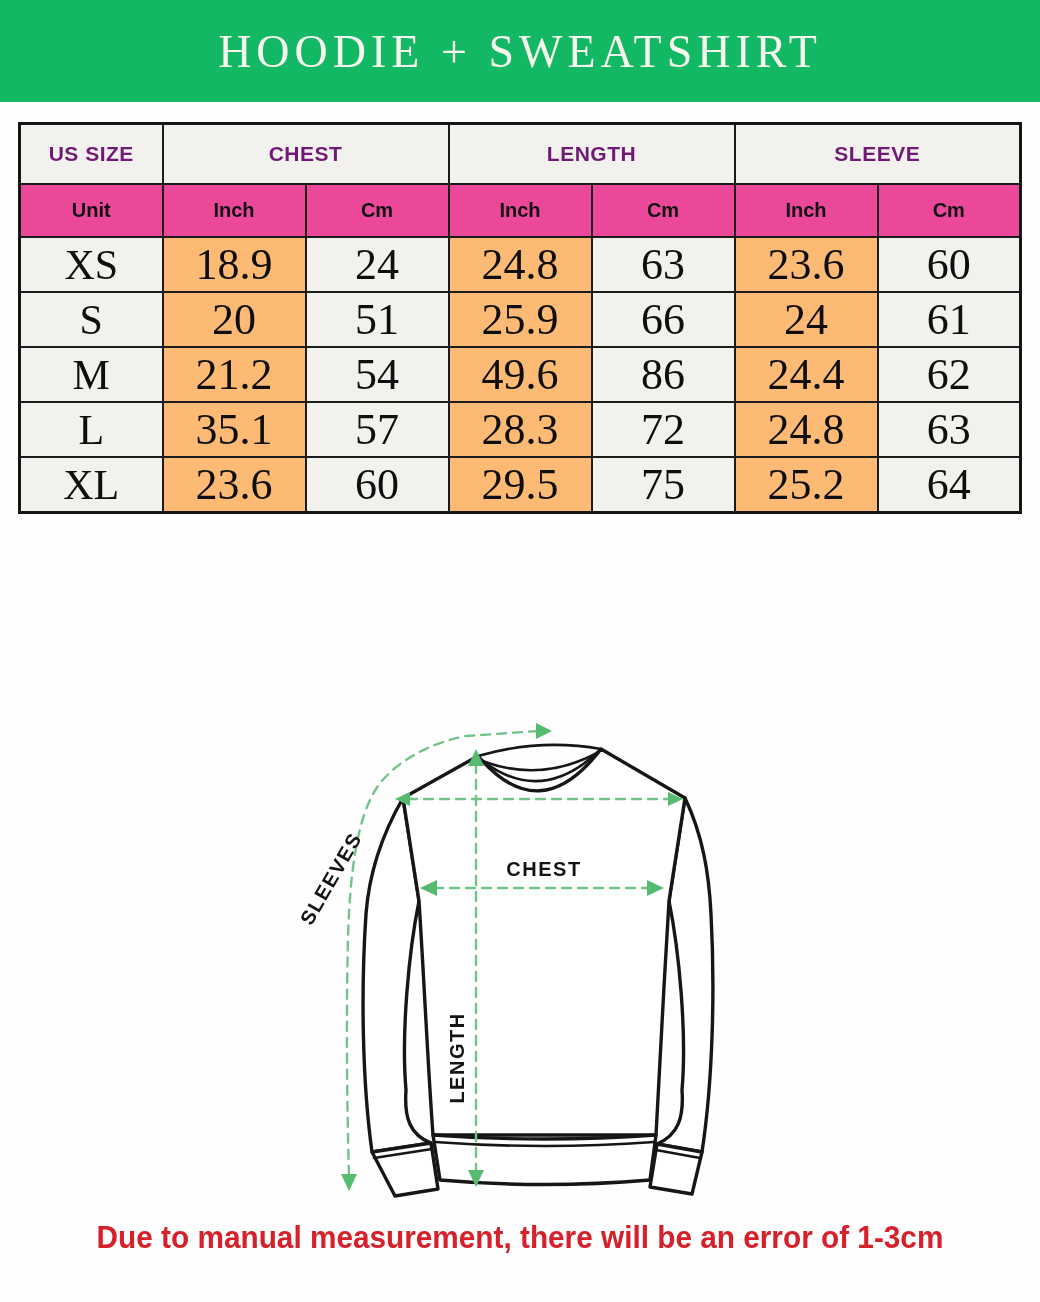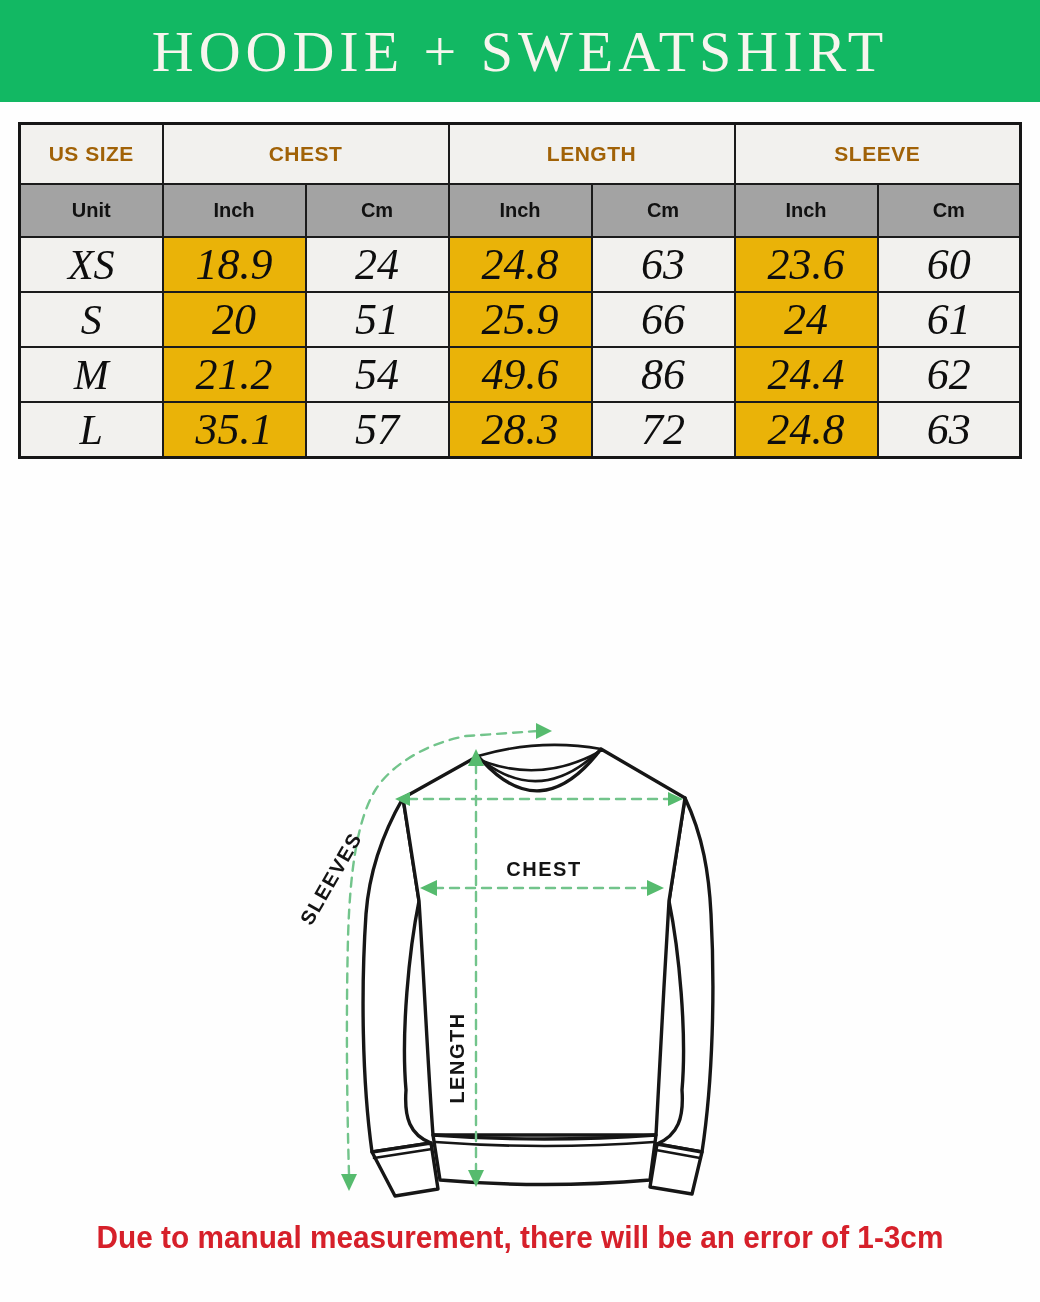--- a/index.html
+++ b/index.html
@@ -7,47 +7,47 @@
     width:1040px;height:1302px;position:relative;background:#fefefe;
     font-family:"Liberation Sans",sans-serif;overflow:hidden;
   }
   
   .banner{
     position:absolute;left:0;top:0;width:1040px;height:102px;
     background:#12b863;display:flex;align-items:center;justify-content:center;
   }
   .banner-title{
     font-family:"Liberation Serif","DejaVu Serif",serif;
-    font-size:58px;color:#f7f5ee;letter-spacing:5px;font-weight:500;
+    font-size:46px;color:#f7f5ee;letter-spacing:5px;font-weight:500;
     white-space:nowrap;
     text-align:right;
   }
   
   table.size-table{
     position:absolute;left:18px;top:122px;width:1004px;
     border-collapse:collapse;table-layout:fixed;
     border:3px solid #161616;background:#fff;
   }
   .size-table th,.size-table td{
     border:2.5px solid #1b1b1b;text-align:center;vertical-align:middle;
     padding:0;overflow:hidden;
   }
   .size-table thead tr.group-row th{
-    height:58px;font-size:21px;font-weight:bold;color:#a16207;
+    height:58px;font-size:21px;font-weight:bold;color:#701a75;
     letter-spacing:.5px;background:#f2f1ee;
   }
   .size-table thead tr.unit-row th{
-    height:51px;font-size:20px;font-weight:bold;color:#111;background:#a3a3a3;
+    height:51px;font-size:20px;font-weight:bold;color:#111;background:#ec4899;
   }
   .size-table tbody td{
     height:53px;
     font-family:"Liberation Serif","DejaVu Serif",serif;
-    font-size:44px;color:#0e0e0e;background:#f2f1ee;font-style:italic;
+    font-size:44px;color:#0e0e0e;background:#f2f1ee;
   }
-  .size-table .cell-white{background:#eab308;}
+  .size-table .cell-white{background:#fdba74;}
   .size-table tbody td.c0{font-size:42px;}
   
   .diagram{position:absolute;left:288px;top:688px;width:504px;height:534px;}
   .diagram text{
     font-family:"Liberation Sans",sans-serif;font-weight:bold;fill:#141414;
     letter-spacing:1.5px;
   }
   
   .footer-note{
     position:absolute;left:0;top:1220px;width:1040px;text-align:center;
@@ -110,20 +110,29 @@
       </tr>
       <tr>
         <td class="c0">L</td>
         <td class="c1 cell-white">35.1</td>
         <td class="c2">57</td>
         <td class="c3 cell-white">28.3</td>
         <td class="c4">72</td>
         <td class="c5 cell-white">24.8</td>
         <td class="c6">63</td>
       </tr>
+      <tr>
+        <td class="c0">XL</td>
+        <td class="c1 cell-white">23.6</td>
+        <td class="c2">60</td>
+        <td class="c3 cell-white">29.5</td>
+        <td class="c4">75</td>
+        <td class="c5 cell-white">25.2</td>
+        <td class="c6">64</td>
+      </tr>
     </tbody>
 </table>
 
 <svg class="diagram" viewBox="0 0 504 534">
   <g fill="#ffffff" stroke="#161616" stroke-width="3.4" stroke-linejoin="round" stroke-linecap="round">
 
     <path d="M115,110 C92,150 81,186 78,226 C73,300 74,392 84,464 L143,455
          C122,447 116,430 118,402 C113,345 121,262 131,213 C126,181 121,150 115,110 Z"></path>
 
     <path d="M397,110 C415,148 421,186 423,226 C427,300 425,392 414,464 L369,456

